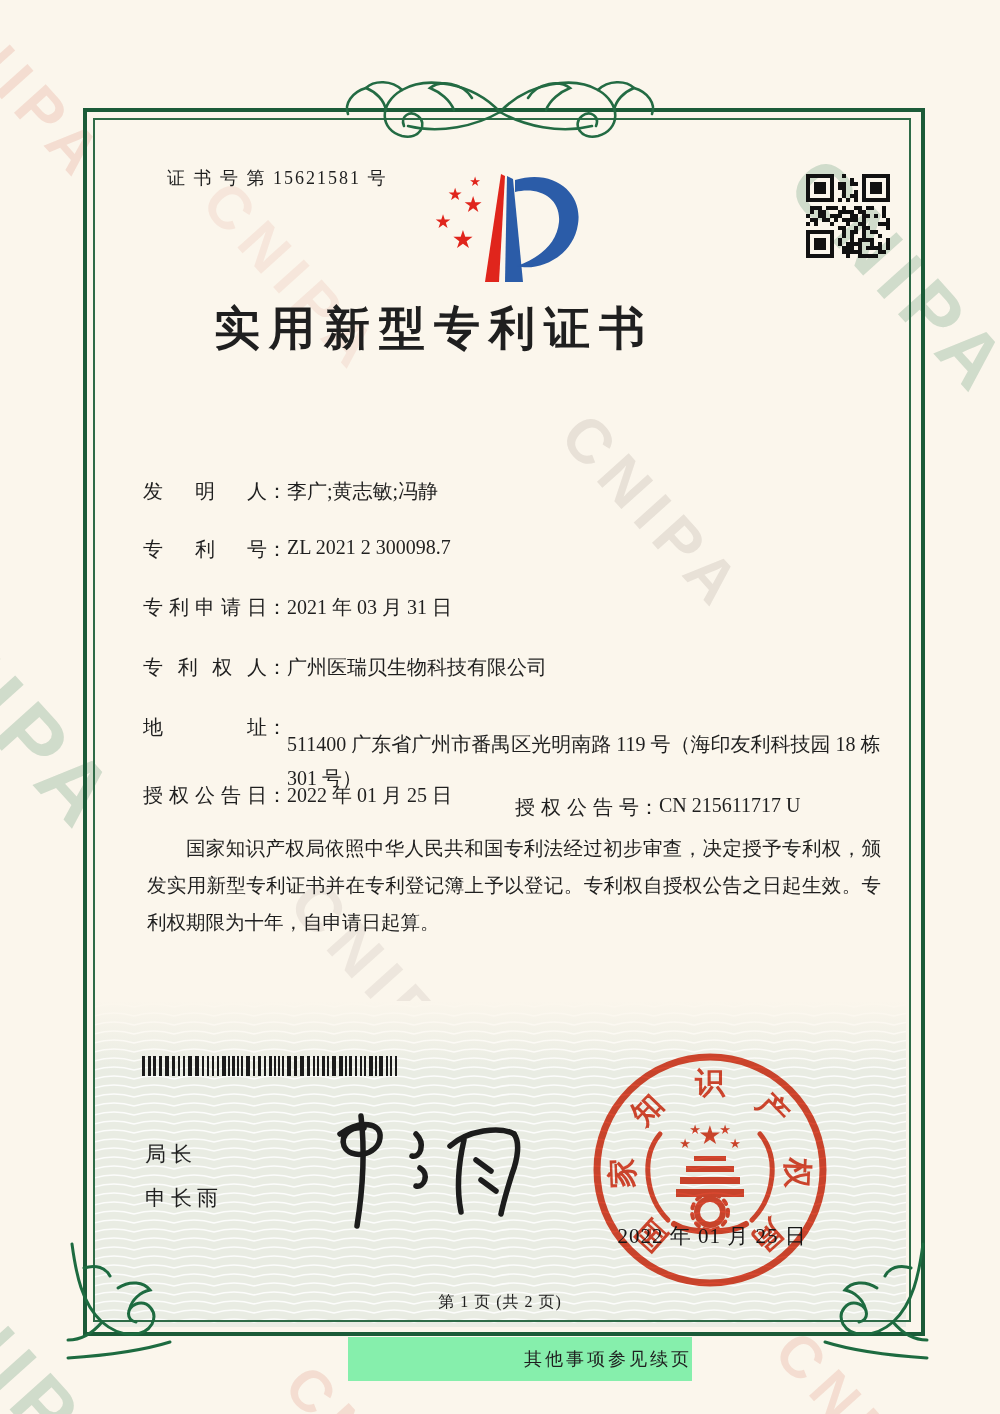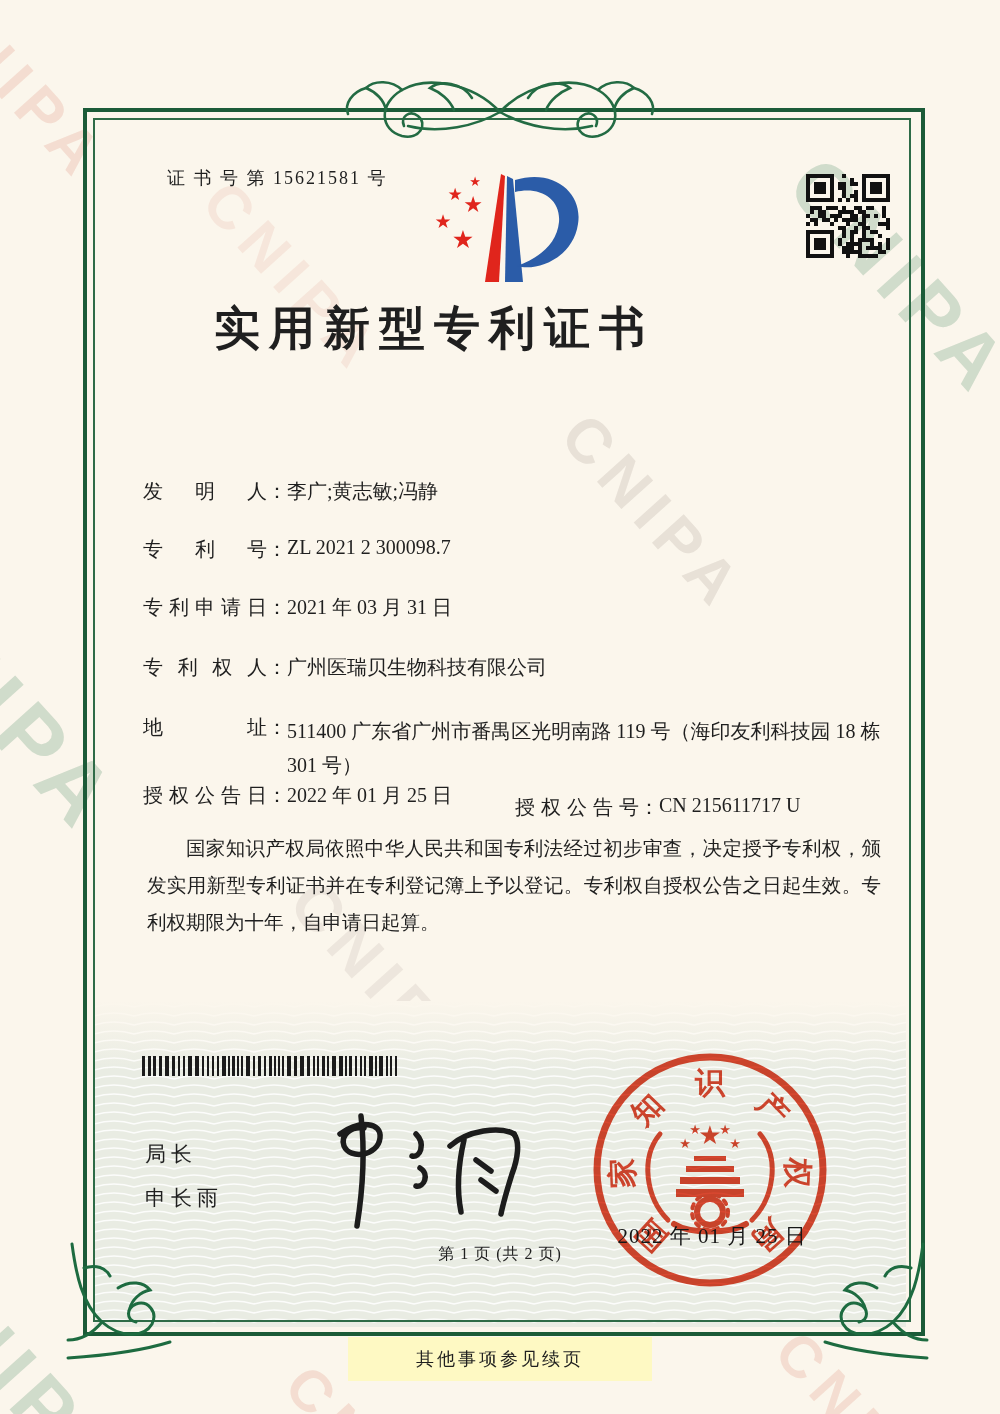--- a/index.html
+++ b/index.html
@@ -22,30 +22,30 @@
       z-index:2;overflow:hidden;}
   .band-fade{position:absolute;left:0;top:0;width:100%;height:70px;
       background:linear-gradient(#fbf6ec,rgba(251,246,236,0));}
   
   .cert-no{position:absolute;left:128px;top:166px;font-size:18px;letter-spacing:2px;z-index:3;margin-left:39px;}
   .title{position:absolute;left:0;width:868px;top:298px;text-align:center;font-size:46px;
       font-weight:bold;letter-spacing:9px;z-index:3;}
   .row{position:absolute;left:143px;font-size:20px;z-index:3;}
   .flabel{display:inline-block;width:124px;text-align:justify;text-align-last:justify;vertical-align:top;}
   .fvalue{vertical-align:top;}
-  .addr-value{display:inline-block;width:606px;line-height:34px;}
+  .addr-value{display:inline-block;width:606px;line-height:34px;margin-top:13px;}
   .grant-right{position:absolute;left:372px;top:12px;white-space:nowrap;}
   .body-text{position:absolute;left:143px;top:826px;width:742px;font-size:19.5px;
       line-height:37px;z-index:3;text-align:justify;}
   .body-text p{margin:4px;text-indent:2em;}
   .director{position:absolute;left:145px;font-size:21px;letter-spacing:5px;z-index:3;}
-  .page-indicator{position:absolute;left:0;width:1000px;top:1244px;text-align:center;
+  .page-indicator{position:absolute;left:0;width:1000px;top:1292px;text-align:center;
       font-size:16px;letter-spacing:1px;z-index:3;}
-  .footer-box{position:absolute;left:348px;top:1337px;width:304px;height:44px;background:#fef9c3;
-      z-index:3;display:flex;align-items:center;justify-content:center;}
+  .footer-box{position:absolute;left:348px;top:1337px;width:344px;height:44px;background:#86efac;
+      z-index:3;display:flex;align-items:center;justify-content:flex-end;}
   .footer-note{font-size:18px;letter-spacing:3px;}
   
   .logo{position:absolute;left:415px;top:164px;z-index:3;}
   .qr{position:absolute;left:806px;top:174px;z-index:3;}
   .barcode{position:absolute;left:142px;top:1056px;z-index:3;}
   .signature{position:absolute;left:288px;top:1108px;z-index:3;}
   .seal{position:absolute;left:588px;top:1048px;width:244px;height:244px;z-index:5;
       mix-blend-mode:multiply;opacity:.93;}
   .seal-date{position:absolute;left:596px;top:1222px;width:232px;text-align:center;font-size:21px;
       letter-spacing:1px;color:#161616;z-index:6;}

